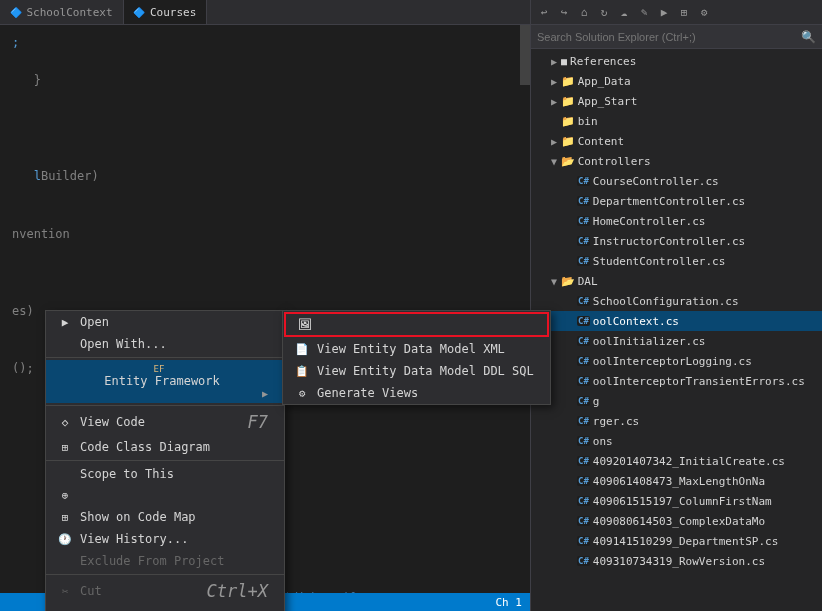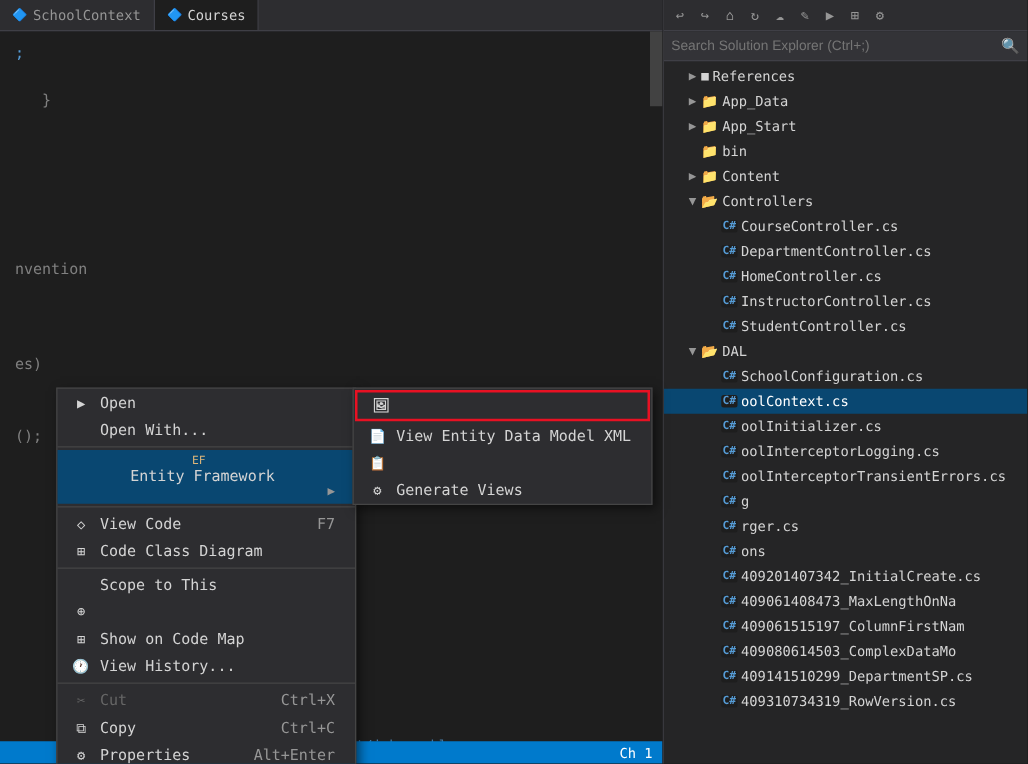--- a/index.html
+++ b/index.html
@@ -230,22 +230,23 @@
       width: 18px;
       margin-right: 6px;
       text-align: center;
       font-size: 11px;
       flex-shrink: 0;
     }
 
     .cm-shortcut {
       margin-left: auto;
       color: #969696;
-      font-size: 12px;
+      font-size: 17px;
       padding-left: 20px;
+      font-style: italic;
     }
 
     .cm-arrow {
       margin-left: auto;
       color: #969696;
       font-size: 10px;
     }
 
     .cm-separator {
       height: 1px;
@@ -350,20 +351,21 @@
     </div>
 
     <div class="code-content">
       <div class="code-line"><span class="code-keyword">;</span> </div>
       <div class="code-line"> </div>
       <div class="code-line">   }</div>
       <div class="code-line"> </div>
       <div class="code-line"> </div>
       <div class="code-line"> </div>
       <div class="code-line"> </div>
+      <div class="code-line">   <span class="code-keyword">l</span>Builder)</div>
       <div class="code-line"> </div>
       <div class="code-line"> </div>
       <div class="code-line">nvention</div>
       <div class="code-line"> </div>
       <div class="code-line"> </div>
       <div class="code-line"> </div>
       <div class="code-line">es)</div>
       <div class="code-line"> </div>
       <div class="code-line"> </div>
       <div class="code-line">();</div>
@@ -644,20 +646,24 @@
   <div class="cm-item">
     <span class="cm-icon">⊞</span>
     <span>Show on Code Map</span>
   </div>
 
   <div class="cm-item">
     <span class="cm-icon">🕐</span>
     <span>View History...</span>
   </div>
 
+  <div class="cm-item disabled">
+    <span class="cm-icon"></span>
+    <span>Exclude From Project</span>
+  </div>
   <div class="cm-separator"></div>
 
   <div class="cm-item disabled">
     <span class="cm-icon">✂</span>
     <span>Cut</span>
     <span class="cm-shortcut">Ctrl+X</span>
   </div>
 
   <div class="cm-item">
     <span class="cm-icon">⧉</span>
@@ -678,19 +684,20 @@
     <span class="ef-icon">🖼</span>
   </div>
 
   <div class="ef-item">
     <span class="ef-icon">📄</span>
     <span>View Entity Data Model XML</span>
   </div>
 
   <div class="ef-item">
     <span class="ef-icon">📋</span>
+    <span>View Entity Data Model DDL SQL</span>
   </div>
 
   <div class="ef-item">
     <span class="ef-icon">⚙</span>
     <span>Generate Views</span>
   </div>
 </div>
 
 </body></html>

